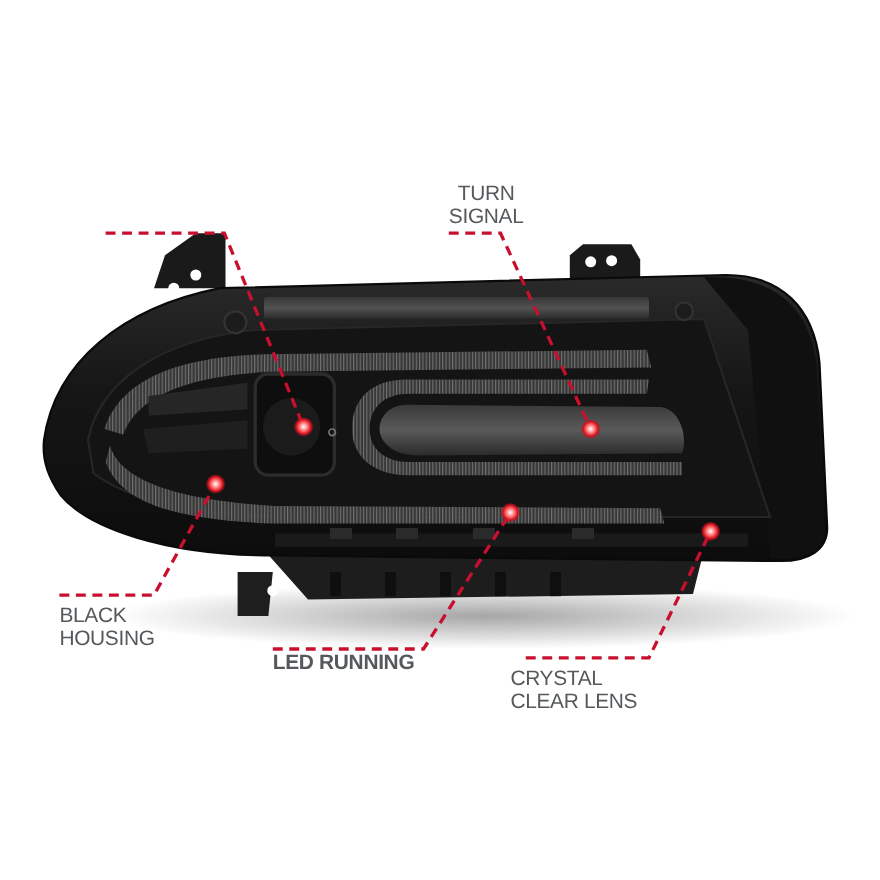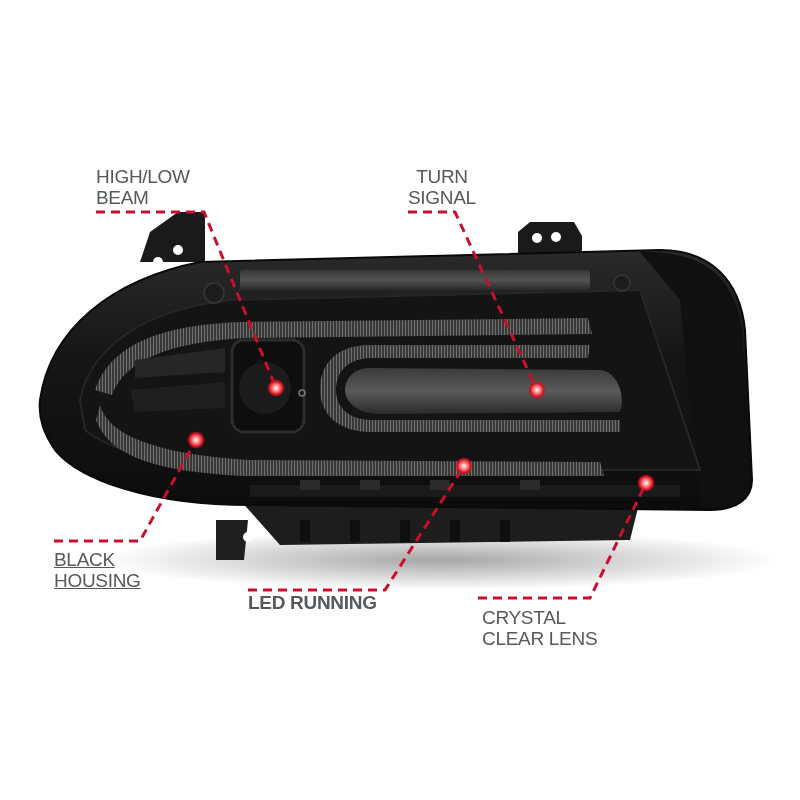--- a/index.html
+++ b/index.html
@@ -106,37 +106,33 @@
 
     <g>
       <circle cx="276" cy="388" r="9" fill="url(#dotglow)"></circle>
       <circle cx="537" cy="390" r="9" fill="url(#dotglow)"></circle>
       <circle cx="196" cy="440" r="9" fill="url(#dotglow)"></circle>
       <circle cx="464" cy="466" r="9" fill="url(#dotglow)"></circle>
       <circle cx="646" cy="483" r="9" fill="url(#dotglow)"></circle>
     </g>
   </svg>
 
-  <div class="label" style="left:96px; top:166px;">
-    <span>HIGH/LOW</span>
-    <span>BEAM</span>
-  </div>
 
   <div class="label" style="left:408px; top:166px;text-align:center;">
     <span>TURN</span>
     <span>SIGNAL</span>
   </div>
 
-  <div class="label" style="left:54px; top:549px;text-decoration:underline;">
+  <div class="label" style="left:54px; top:549px;">
     <span>BLACK</span>
     <span>HOUSING</span>
   </div>
 
   <div class="label" style="left:248px; top:592px;font-weight:bold;">
     <span>LED RUNNING</span>
   </div>
 
-  <div class="label" style="left:482px; top:607px;">
+  <div class="label" style="left:464px; top:607px;">
     <span>CRYSTAL</span>
     <span>CLEAR LENS</span>
   </div>
 
 </div>
 
 </body></html>

